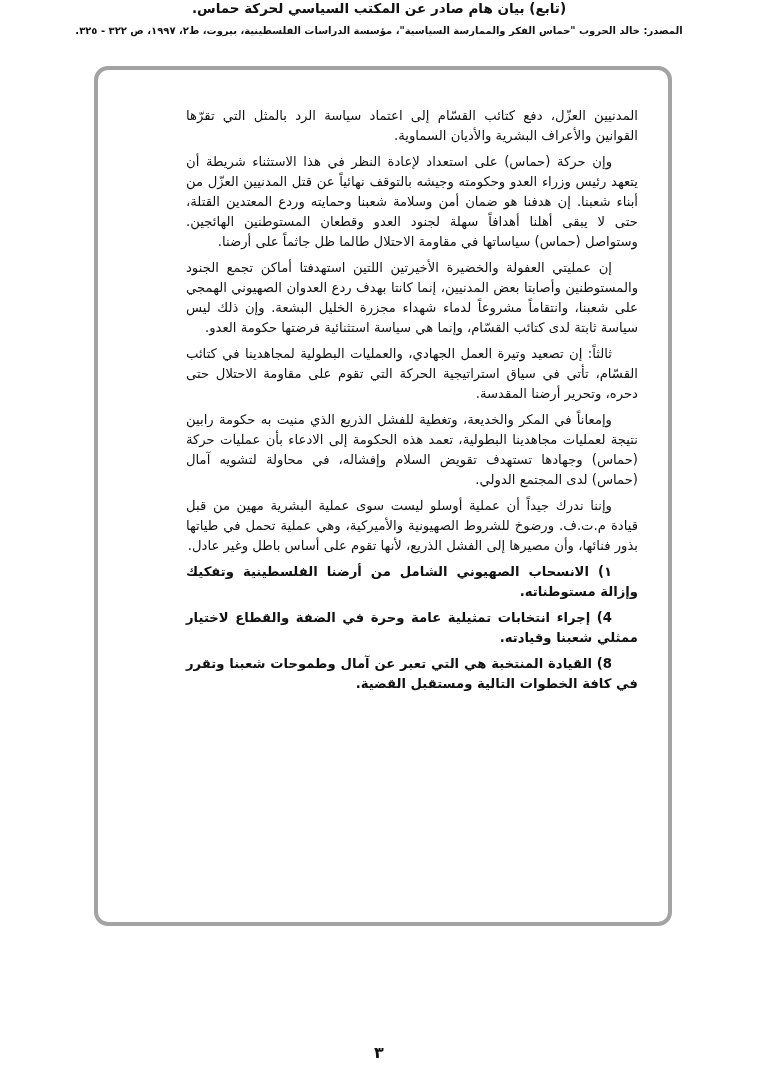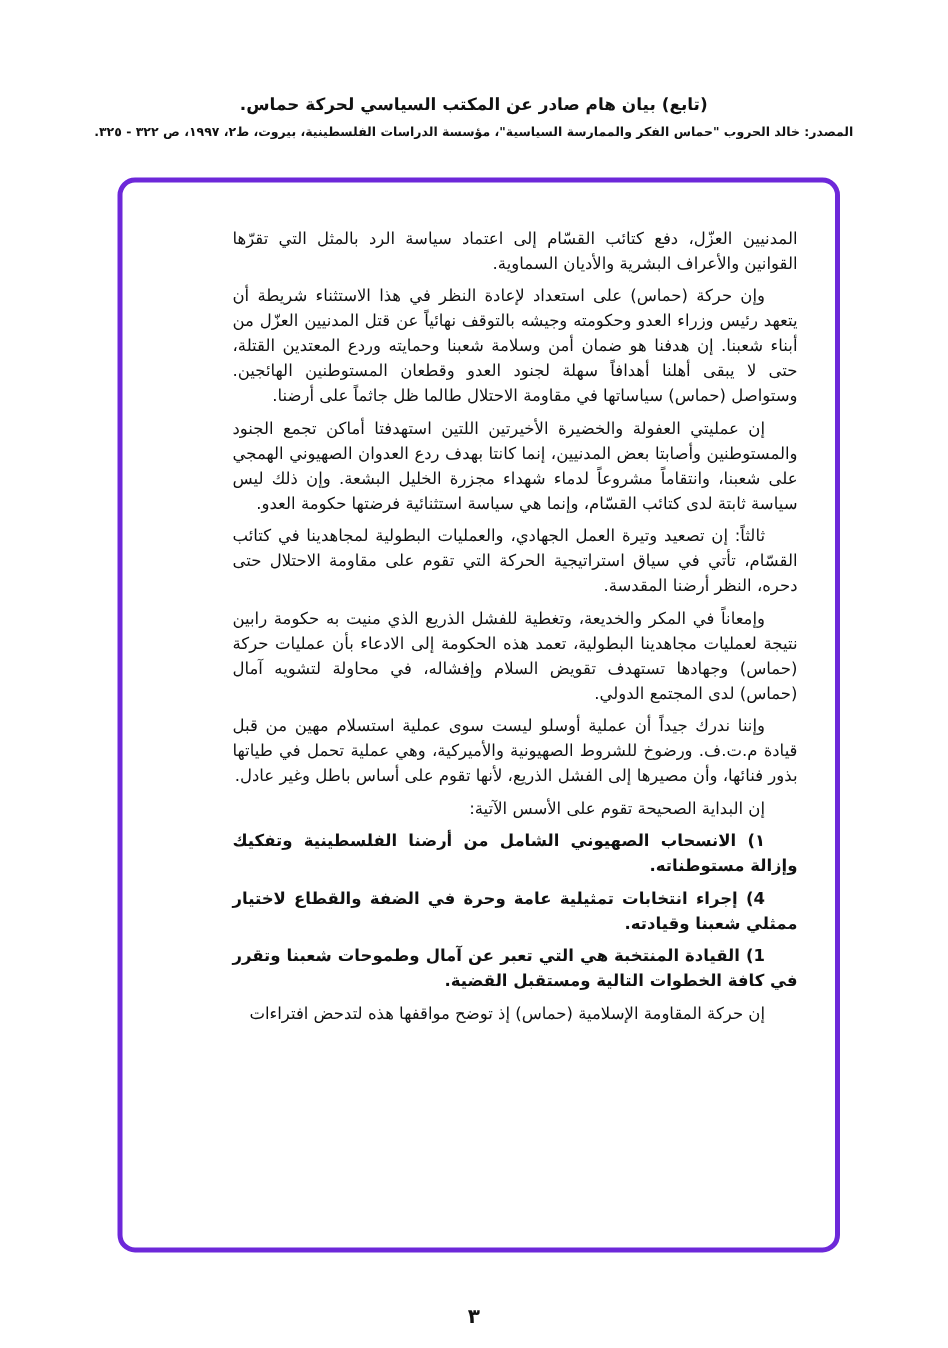--- a/index.html
+++ b/index.html
@@ -6,40 +6,39 @@
   body {
     width: 758px;
     height: 1078px;
     background: #ffffff;
     position: relative;
     font-family: "DejaVu Sans", sans-serif;
     color: #111111;
     overflow: hidden;
   }
   .header {
-    padding-top: 76px;
     text-align: center;
     direction: rtl;
   }
   .doc-title {
     font-size: 13.5px;
     font-weight: bold;
     letter-spacing: 0px;
   }
   .doc-source {
     margin-top: 9px;
     font-size: 10px;
     font-weight: bold;
   }
   .frame {
     box-sizing: border-box;
     width: 578px;
     height: 860px;
     margin: 30px 86px 0 auto;
-    border: 4px solid #6d28d9;
+    border: 4px solid #a3a3a3;
     border-radius: 14px;
     padding: 36px 30px 50px 88px;
     direction: rtl;
     overflow: hidden;
   }
   .frame p {
     margin: 0 0 6px 0;
     font-size: 13.2px;
     line-height: 20px;
     text-align: justify;
@@ -69,23 +68,21 @@
 
 <div class="header">
   <div class="doc-title">(تابع) بيان هام صادر عن المكتب السياسي لحركة حماس.</div>
   <div class="doc-source">المصدر: خالد الحروب "حماس الفكر والممارسة السياسية"، مؤسسة الدراسات الفلسطينية، بيروت، ط٢، ١٩٩٧، ص ٣٢٢ - ٣٢٥.</div>
 </div>
 
 <div class="frame">
   <p class="no-indent">المدنيين العزّل، دفع كتائب القسّام إلى اعتماد سياسة الرد بالمثل التي تقرّها القوانين والأعراف البشرية والأديان السماوية.</p>
   <p>وإن حركة (حماس) على استعداد لإعادة النظر في هذا الاستثناء شريطة أن يتعهد رئيس وزراء العدو وحكومته وجيشه بالتوقف نهائياً عن قتل المدنيين العزّل من أبناء شعبنا. إن هدفنا هو ضمان أمن وسلامة شعبنا وحمايته وردع المعتدين القتلة، حتى لا يبقى أهلنا أهدافاً سهلة لجنود العدو وقطعان المستوطنين الهائجين. وستواصل (حماس) سياساتها في مقاومة الاحتلال طالما ظل جاثماً على أرضنا.</p>
   <p>إن عمليتي العفولة والخضيرة الأخيرتين اللتين استهدفتا أماكن تجمع الجنود والمستوطنين وأصابتا بعض المدنيين، إنما كانتا بهدف ردع العدوان الصهيوني الهمجي على شعبنا، وانتقاماً مشروعاً لدماء شهداء مجزرة الخليل البشعة. وإن ذلك ليس سياسة ثابتة لدى كتائب القسّام، وإنما هي سياسة استثنائية فرضتها حكومة العدو.</p>
-  <p>ثالثاً: إن تصعيد وتيرة العمل الجهادي، والعمليات البطولية لمجاهدينا في كتائب القسّام، تأتي في سياق استراتيجية الحركة التي تقوم على مقاومة الاحتلال حتى دحره، النظر أرضنا المقدسة.</p>
+  <p>ثالثاً: إن تصعيد وتيرة العمل الجهادي، والعمليات البطولية لمجاهدينا في كتائب القسّام، تأتي في سياق استراتيجية الحركة التي تقوم على مقاومة الاحتلال حتى دحره، وتحرير أرضنا المقدسة.</p>
   <p>وإمعاناً في المكر والخديعة، وتغطية للفشل الذريع الذي منيت به حكومة رابين نتيجة لعمليات مجاهدينا البطولية، تعمد هذه الحكومة إلى الادعاء بأن عمليات حركة (حماس) وجهادها تستهدف تقويض السلام وإفشاله، في محاولة لتشويه آمال (حماس) لدى المجتمع الدولي.</p>
-  <p>وإننا ندرك جيداً أن عملية أوسلو ليست سوى عملية استسلام مهين من قبل قيادة م.ت.ف. ورضوخ للشروط الصهيونية والأميركية، وهي عملية تحمل في طياتها بذور فنائها، وأن مصيرها إلى الفشل الذريع، لأنها تقوم على أساس باطل وغير عادل.</p>
-  <p>إن البداية الصحيحة تقوم على الأسس الآتية:</p>
+  <p>وإننا ندرك جيداً أن عملية أوسلو ليست سوى عملية البشرية مهين من قبل قيادة م.ت.ف. ورضوخ للشروط الصهيونية والأميركية، وهي عملية تحمل في طياتها بذور فنائها، وأن مصيرها إلى الفشل الذريع، لأنها تقوم على أساس باطل وغير عادل.</p>
   <p class="list-item">١) الانسحاب الصهيوني الشامل من أرضنا الفلسطينية وتفكيك وإزالة مستوطناته.</p>
   <p class="list-item">4) إجراء انتخابات تمثيلية عامة وحرة في الضفة والقطاع لاختيار ممثلي شعبنا وقيادته.</p>
-  <p class="list-item">1) القيادة المنتخبة هي التي تعبر عن آمال وطموحات شعبنا وتقرر في كافة الخطوات التالية ومستقبل القضية.</p>
-  <p>إن حركة المقاومة الإسلامية (حماس) إذ توضح مواقفها هذه لتدحض افتراءات</p>
+  <p class="list-item">8) القيادة المنتخبة هي التي تعبر عن آمال وطموحات شعبنا وتقرر في كافة الخطوات التالية ومستقبل القضية.</p>
 </div>
 
 <div class="page-number">٣</div>
 
 </body></html>

